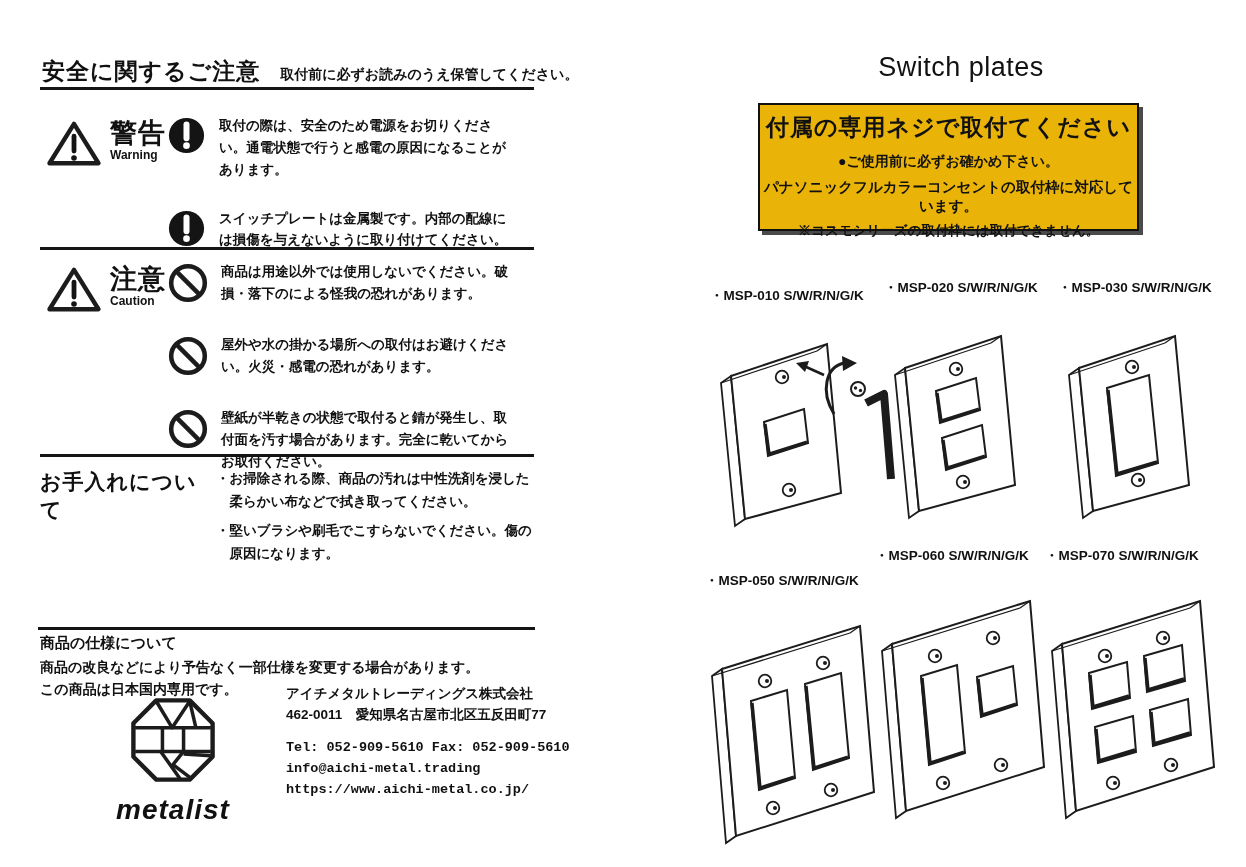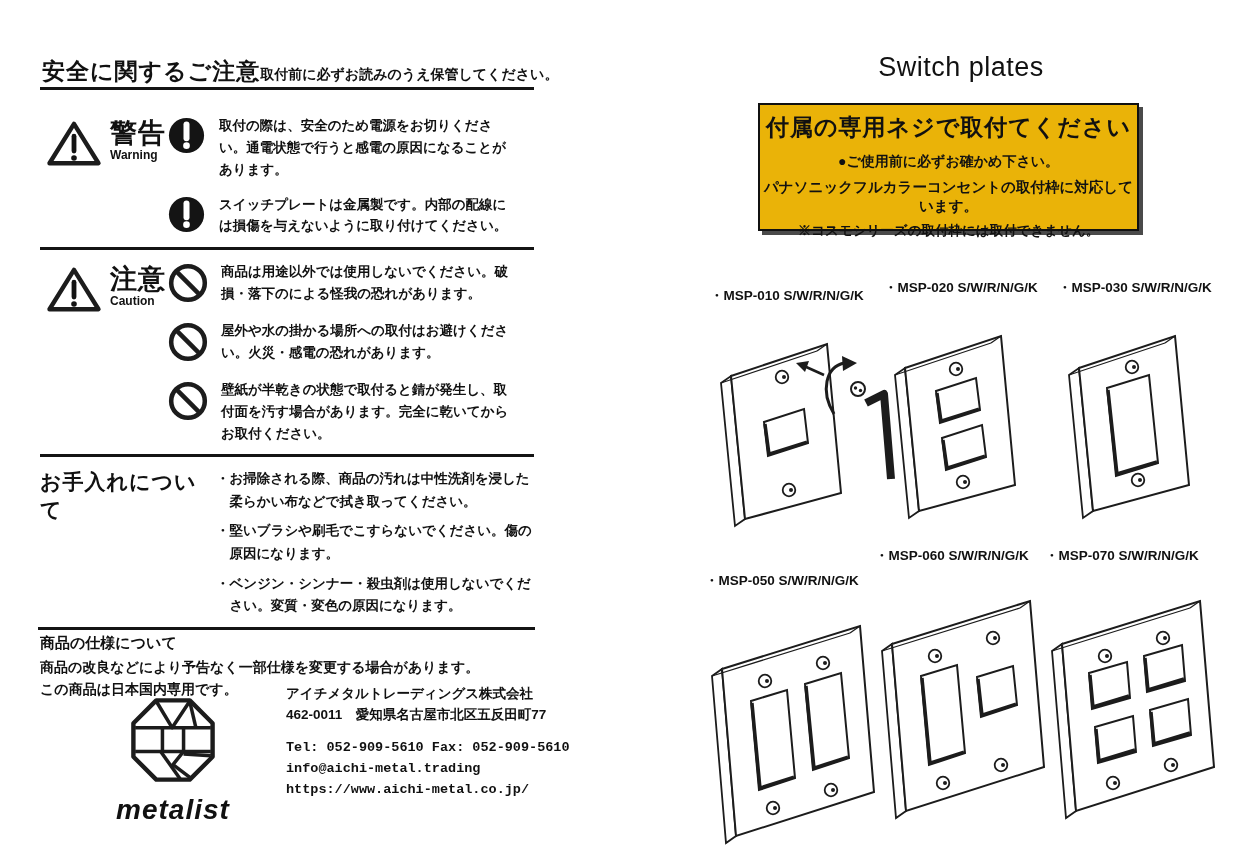--- a/index.html
+++ b/index.html
@@ -1,30 +1,30 @@
 <!DOCTYPE html>
 <html><head>
 <meta charset="utf-8">
 <style>
   * { margin:0; padding:0; box-sizing:border-box; }
   html,body { background:#ffffff; }
   body { font-family:"Liberation Sans", sans-serif; color:#111; }
   .page { position:relative; width:1246px; height:867px; background:#fff; overflow:hidden; }
 
   
-  .hdr { position:absolute; left:42px; top:56px; display:flex; align-items:baseline; white-space:nowrap; }
+  .hdr { position:absolute; left:42px; top:56px; display:flex; align-items:baseline; gap:20px; white-space:nowrap; }
   .hdr-title { font-size:23px; font-weight:bold; letter-spacing:1px; }
   .hdr-sub { font-size:14px; font-weight:bold; }
   .rule { position:absolute; background:#141414; height:3px; }
 
   .sec { position:absolute; left:40px; width:496px; display:flex; }
   .sec-label { width:128px; flex:0 0 128px; display:flex; gap:8px; padding-left:6px; padding-top:4px; }
   .sec-label .jp { font-size:27px; font-weight:bold; line-height:1.05; letter-spacing:1px; }
   .sec-label .en { font-size:12px; font-weight:bold; margin-top:1px; }
-  .sec-items { flex:1; display:flex; flex-direction:column; gap:13px; }
+  .sec-items { flex:1; display:flex; flex-direction:column; gap:27px; }
   .sec-item { display:flex; gap:13px; }
   .sec-item .txt { width:294px; font-size:13.5px; font-weight:bold; line-height:1.62; }
   .icon-wrap { flex:0 0 38px; padding-top:2px; }
 
   .care { position:absolute; left:40px; top:468px; width:496px; display:flex; }
   .care-h { flex:0 0 176px; font-size:21px; font-weight:bold; letter-spacing:1px; }
   .care-items { flex:1; }
   .care-item { font-size:13.5px; font-weight:bold; line-height:1.68; margin-bottom:7px; text-indent:-1em; padding-left:1em; }
 
   .spec { position:absolute; left:40px; top:634px; }
@@ -151,21 +151,20 @@
       </div>
     </div>
   </div>
   <div class="rule" style="left:40px; top:454px; width:494px;"></div>
 
   <div class="care">
     <div class="care-h">お手入れについて</div>
     <div class="care-items">
       <div class="care-item">・お掃除される際、商品の汚れは中性洗剤を浸した柔らかい布などで拭き取ってください。</div>
       <div class="care-item">・堅いブラシや刷毛でこすらないでください。傷の原因になります。</div>
-      <div class="care-item">・ベンジン・シンナー・殺虫剤は使用しないでください。変質・変色の原因になります。</div>
     </div>
   </div>
   <div class="rule" style="left:38px; top:627px; width:497px;"></div>
 
   <div class="spec">
     <div class="spec-h">商品の仕様について</div>
     <div class="spec-line">商品の改良などにより予告なく一部仕様を変更する場合があります。</div>
     <div class="spec-line">この商品は日本国内専用です。</div>
   </div>
 

